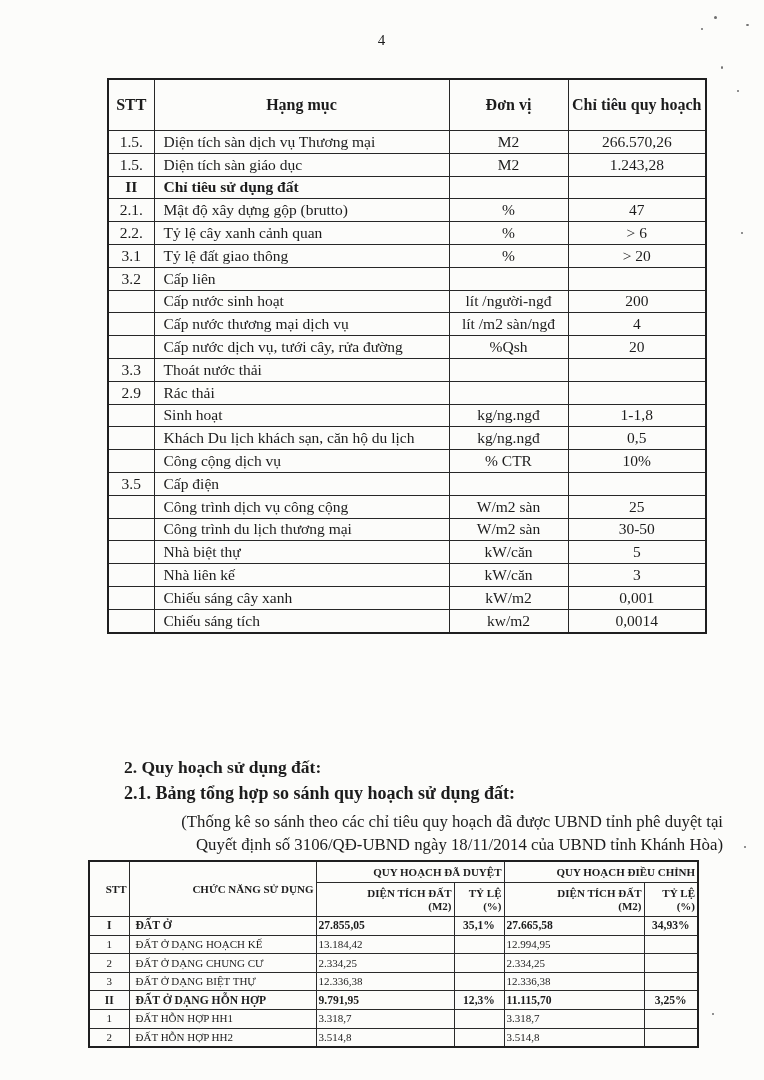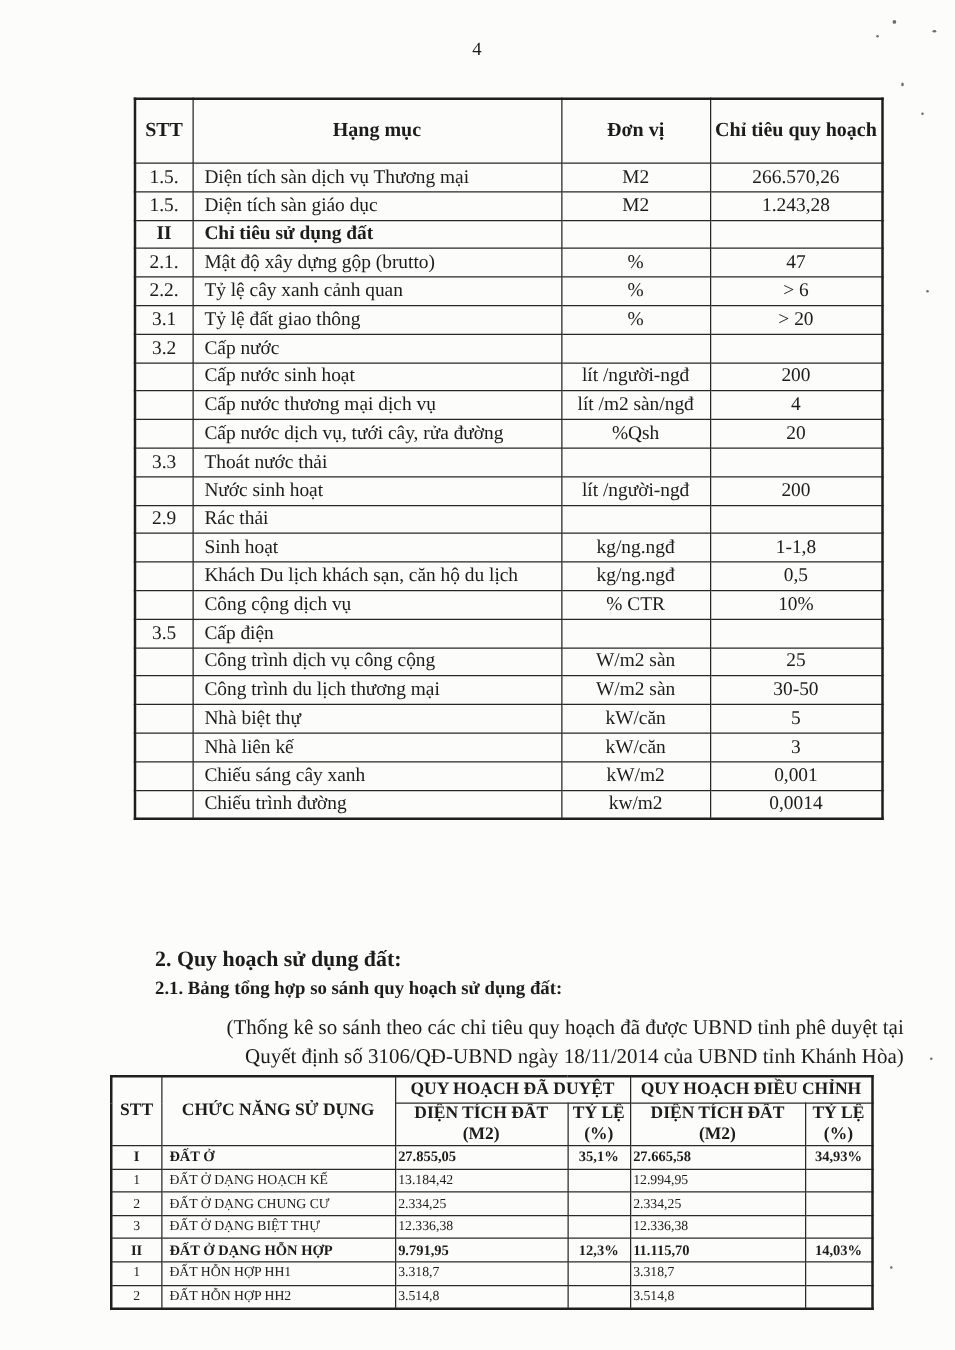--- a/index.html
+++ b/index.html
@@ -22,34 +22,34 @@
     padding:0 2px;
   }
   #table1 table{border:2.2px solid #1f1f1f;}
   #table1 th{height:50px;font-weight:bold;font-size:16px;white-space:normal;line-height:1.35;}
   #table1 td{height:21.8px;}
   #table1 td.c-item{text-align:left;padding-left:9px;}
   #table1 tr.bold-row td{font-weight:bold;}
 
   
   .h1{position:absolute;left:124px;top:757px;font-size:17.5px;font-weight:bold;}
-  .h2{position:absolute;left:124px;top:783px;font-size:15px;font-weight:bold;}
+  .h2{position:absolute;left:124px;top:783px;font-size:18px;font-weight:bold;}
   .note{position:absolute;left:98px;top:810px;width:625px;font-size:16.8px;line-height:23px;text-align:right;}
   .note .l2{padding-left:10px;}
 
   
   #table2{position:absolute;left:88px;top:860px;}
   #table2 table{border-collapse:collapse;table-layout:fixed;width:609px;border:2px solid #1f1f1f;}
   #table2 th,#table2 td{
     border:1.4px solid #2a2a2a;
     font-size:11px;line-height:1.15;
     overflow:hidden;white-space:nowrap;
     vertical-align:middle;padding:0 2px;
   }
-  #table2 th{font-weight:bold;text-align:center;font-size:14px;}
+  #table2 th{font-weight:bold;text-align:right;font-size:11px;}
   #table2 tr.hr1 th{height:20px;}
   #table2 tr.hr2 th{height:33px;white-space:pre-line;}
   #table2 td{height:17.6px;}
   #table2 td.c-stt{text-align:center;}
   #table2 td.c-name{text-align:left;padding-left:6px;margin-left:36px;}
   #table2 td.c-area{padding-right:10px;}
   #table2 td.c-ratio{text-align:center;}
   #table2 tr.bold-row td{font-weight:bold;font-size:11.6px;}
 
   
@@ -108,21 +108,21 @@
           <td class="c-value">&gt; 6</td>
         </tr>
         <tr>
           <td class="c-stt">3.1</td>
           <td class="c-item">Tỷ lệ đất giao thông</td>
           <td class="c-unit">%</td>
           <td class="c-value">&gt; 20</td>
         </tr>
         <tr>
           <td class="c-stt">3.2</td>
-          <td class="c-item">Cấp nước</td>
+          <td class="c-item">Cấp liên</td>
           <td class="c-unit"></td>
           <td class="c-value"></td>
         </tr>
         <tr>
           <td class="c-stt"></td>
           <td class="c-item">Cấp nước sinh hoạt</td>
           <td class="c-unit">lít /người-ngđ</td>
           <td class="c-value">200</td>
         </tr>
         <tr>
@@ -137,26 +137,20 @@
           <td class="c-unit">%Qsh</td>
           <td class="c-value">20</td>
         </tr>
         <tr>
           <td class="c-stt">3.3</td>
           <td class="c-item">Thoát nước thải</td>
           <td class="c-unit"></td>
           <td class="c-value"></td>
         </tr>
         <tr>
-          <td class="c-stt"></td>
-          <td class="c-item">Nước sinh hoạt</td>
-          <td class="c-unit">lít /người-ngđ</td>
-          <td class="c-value">200</td>
-        </tr>
-        <tr>
           <td class="c-stt">2.9</td>
           <td class="c-item">Rác thải</td>
           <td class="c-unit"></td>
           <td class="c-value"></td>
         </tr>
         <tr>
           <td class="c-stt"></td>
           <td class="c-item">Sinh hoạt</td>
           <td class="c-unit">kg/ng.ngđ</td>
           <td class="c-value">1-1,8</td>
@@ -204,21 +198,21 @@
           <td class="c-value">3</td>
         </tr>
         <tr>
           <td class="c-stt"></td>
           <td class="c-item">Chiếu sáng cây xanh</td>
           <td class="c-unit">kW/m2</td>
           <td class="c-value">0,001</td>
         </tr>
         <tr>
           <td class="c-stt"></td>
-          <td class="c-item">Chiếu trình đường</td>
+          <td class="c-item">Chiếu sáng tích</td>
           <td class="c-unit">kw/m2</td>
           <td class="c-value">0,0014</td>
         </tr>
       </tbody>
   </table>
 </div>
 
 <div class="h1">2. Quy hoạch sử dụng đất:</div>
 <div class="h2">2.1. Bảng tổng hợp so sánh quy hoạch sử dụng đất:</div>
 <div class="note">
@@ -286,21 +280,21 @@
           <td class="c-ratio"></td>
           <td class="c-area">12.336,38</td>
           <td class="c-ratio"></td>
         </tr>
         <tr class="bold-row">
           <td class="c-stt">II</td>
           <td class="c-name">ĐẤT Ở DẠNG HỖN HỢP</td>
           <td class="c-area">9.791,95</td>
           <td class="c-ratio">12,3%</td>
           <td class="c-area">11.115,70</td>
-          <td class="c-ratio">14,03%</td>
+          <td class="c-ratio">3,25%</td>
         </tr>
         <tr>
           <td class="c-stt">1</td>
           <td class="c-name">ĐẤT HỖN HỢP HH1</td>
           <td class="c-area">3.318,7</td>
           <td class="c-ratio"></td>
           <td class="c-area">3.318,7</td>
           <td class="c-ratio"></td>
         </tr>
         <tr>

